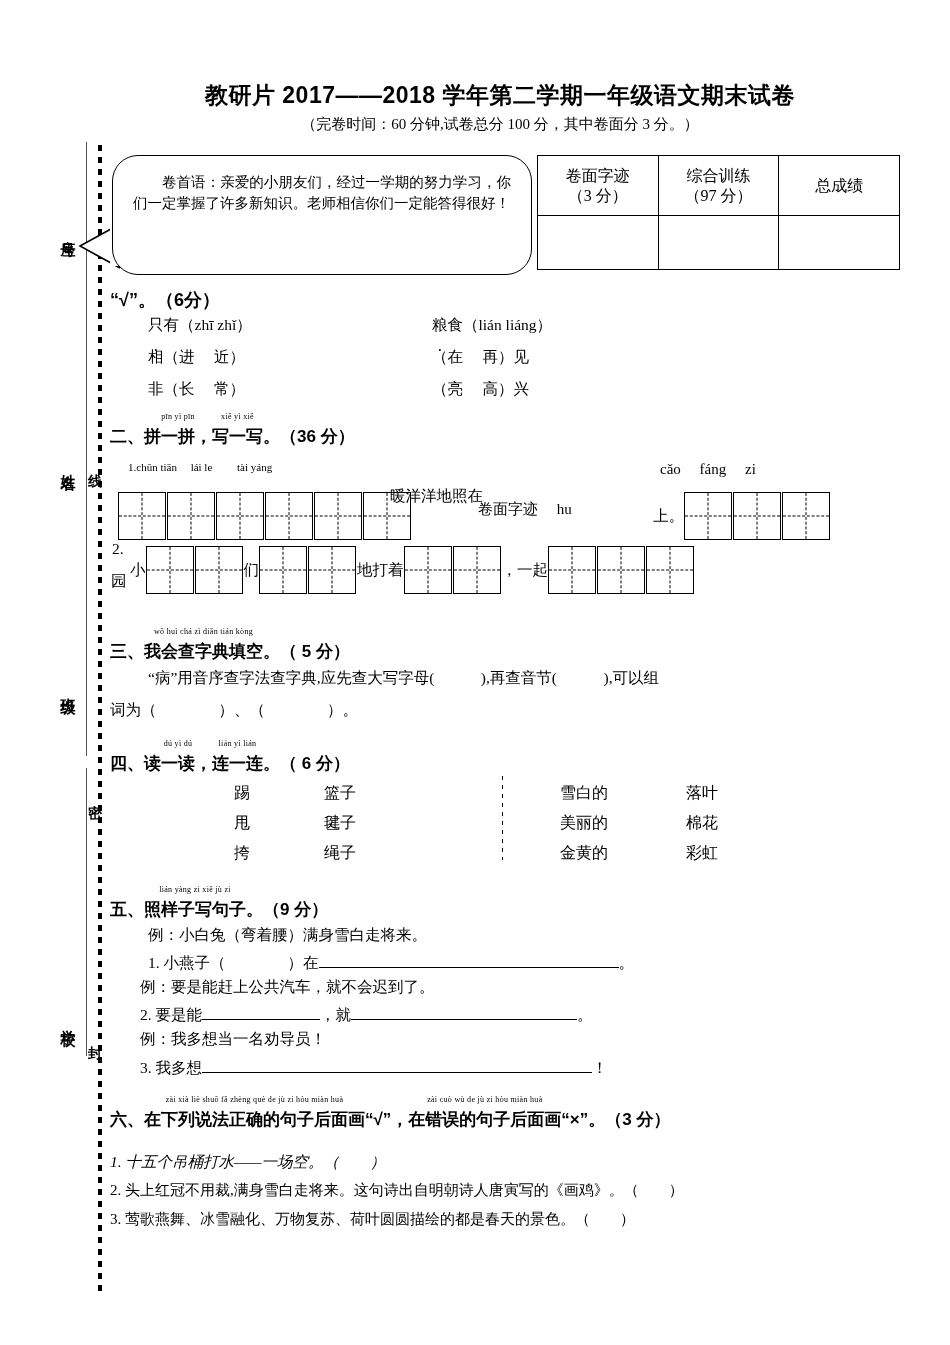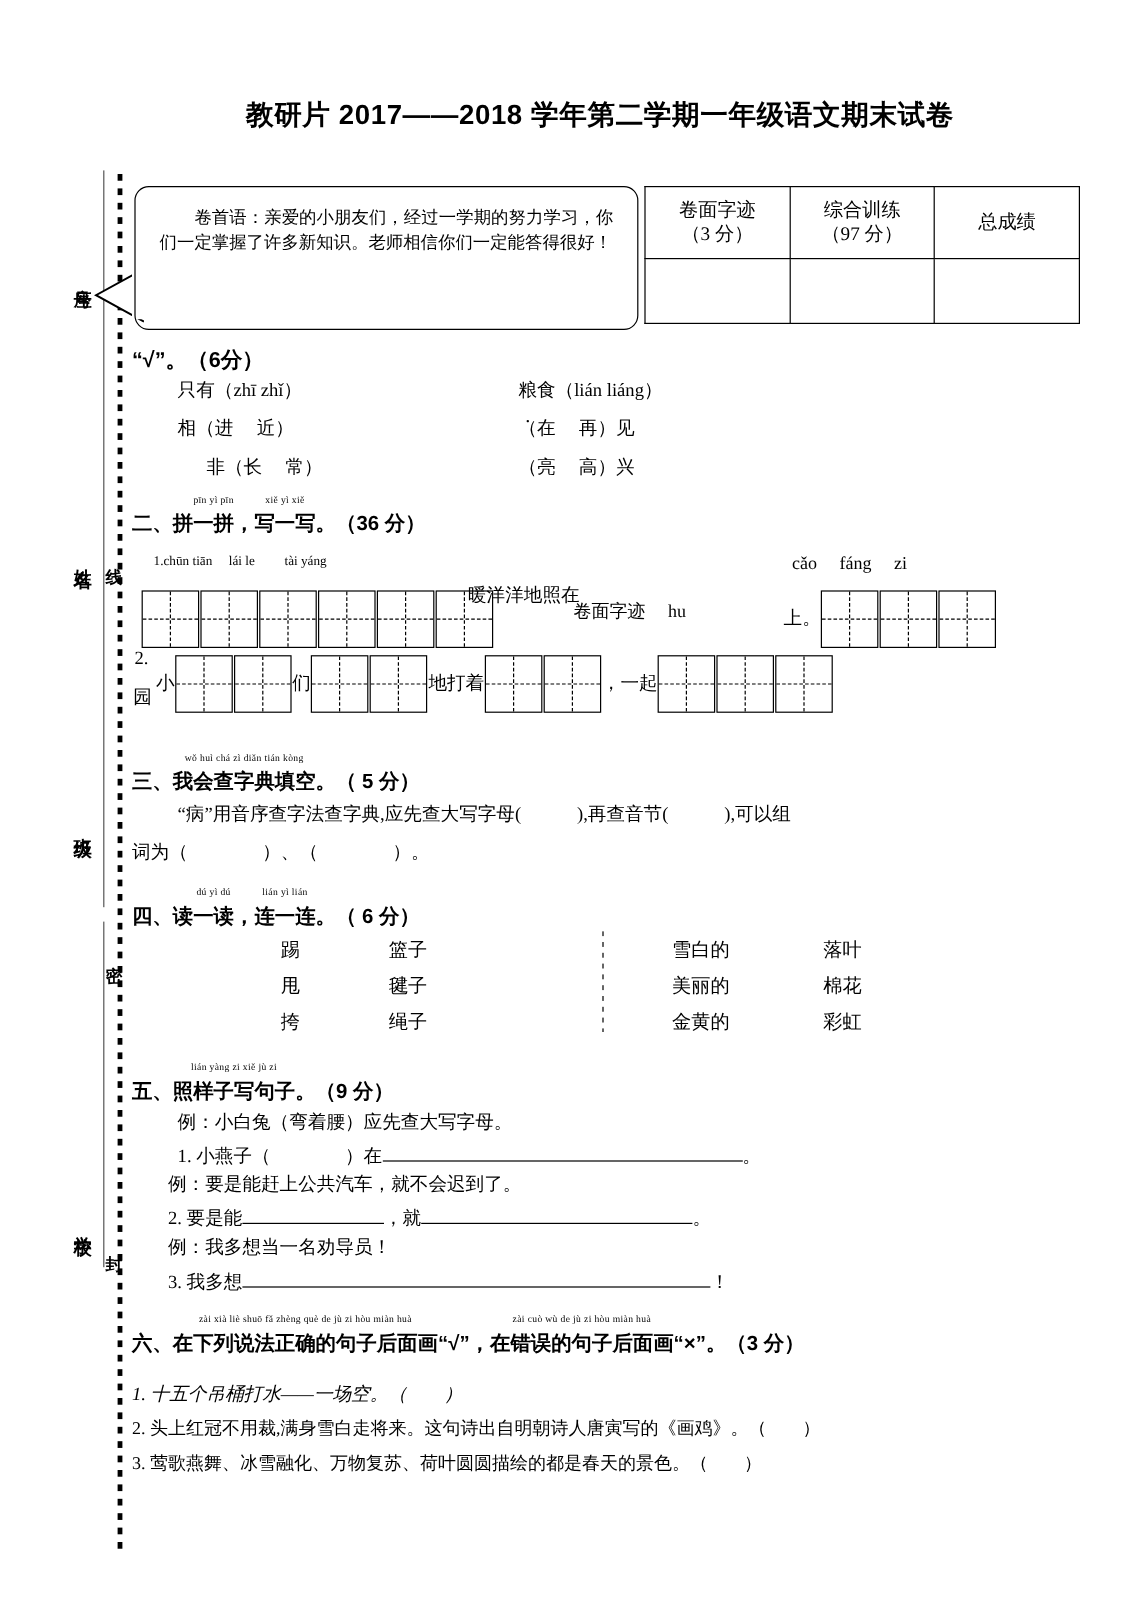--- a/index.html
+++ b/index.html
@@ -51,21 +51,21 @@
     font-weight:bold; font-size:23px; letter-spacing:0.5px;
   }
   #exam-subtitle {
     position:absolute; left:120px; top:115px; width:760px;
     text-align:center; font-size:15px;
   }
 
   
   #preface-bubble {
     position:absolute; left:112px; top:155px; width:420px; height:120px;
-    border:1.6px solid #000; border-radius:12px;
+    border:1.6px solid #000; border-radius:26px;
     padding:16px 20px 10px 20px;
     font-size:14.5px; line-height:1.45; text-align:justify;
   }
   #preface-bubble .indent { text-indent:2em; display:block; }
   #bubble-tail {
     position:absolute; left:78px; top:218px; width:42px; height:52px;
   }
 
   
   #score-table {
@@ -92,21 +92,21 @@
   }
   .body-line { position:absolute; font-size:15.5px; white-space:nowrap; }
   .pin { font-family:"Liberation Serif","DejaVu Serif",serif; font-size:15px; }
 
   
   #s1-head { left:110px; top:288px; font-size:18px; }
   #s1-r1a { left:148px; top:315px; }
   #s1-r1b { left:432px; top:315px; }
   #s1-r2a { left:148px; top:347px; }
   #s1-r2b { left:432px; top:347px; }
-  #s1-r3a { left:148px; top:379px;margin-left:24px; }
+  #s1-r3a { left:148px; top:379px; }
   #s1-r3b { left:432px; top:379px; }
   .dotmark { position:relative; }
   .dotmark::after {
     content:"."; position:absolute; left:50%; bottom:-13px;
     transform:translateX(-50%); font-size:17px; line-height:0;
   }
 
   
   #s2-head { left:110px; top:425px; }
   .tianzi {
@@ -187,20 +187,21 @@
   <div class="vlabel" id="vlabel-seat">座号</div>
   <div class="vlabel" id="vlabel-name">姓名</div>
   <div class="vlabel" id="vlabel-class">班级</div>
   <div class="vlabel" id="vlabel-school">学校</div>
 
   <div class="sealchar" id="sealchar-xian">线</div>
   <div class="sealchar" id="sealchar-mi">密</div>
   <div class="sealchar" id="sealchar-feng">封</div>
 
   <div id="exam-title">教研片 2017——2018 学年第二学期一年级语文期末试卷</div>
+  <div id="exam-subtitle">（完卷时间：60 分钟,试卷总分 100 分，其中卷面分 3 分。）</div>
 
   <svg id="bubble-tail" viewBox="0 0 42 52">
     <path d="M42 6 L2 28 L42 50" fill="#ffffff" stroke="#000000" stroke-width="1.6" stroke-linejoin="miter"></path>
     <rect x="32" y="4" width="12" height="44" fill="#ffffff" stroke="none"></rect>
   </svg>
   <div id="preface-bubble">
     <span class="indent">卷首语：亲爱的小朋友们，经过一学期的努力学习，你们一定掌握了许多新知识。老师相信你们一定能答得很好！</span>
   </div>
 
   <table id="score-table">
@@ -293,21 +294,21 @@
   </div>
   <div class="match-col" id="s4-c4">
     <div>落叶</div>
     <div>棉花</div>
     <div>彩虹</div>
   </div>
 
   <div class="sec-head" id="s5-head">
     <span>五、</span><span class="ruby"><span class="rb-top">lián yàng zi xiě jù zi</span><span>照样子写句子</span></span><span>。（9 分）</span>
   </div>
-  <div class="body-line" id="s5-l1">例：小白兔（弯着腰）应先查大写字母。</div>
+  <div class="body-line" id="s5-l1">例：小白兔（弯着腰）满身雪白走将来。</div>
   <div class="body-line" id="s5-l2">
     <span>1. 小燕子（　　　　）在</span><span class="ul" style="width:300px"></span><span>。</span>
   </div>
   <div class="body-line" id="s5-l3">例：要是能赶上公共汽车，就不会迟到了。</div>
   <div class="body-line" id="s5-l4">
     <span>2. 要是能</span><span class="ul" style="width:118px"></span><span>，就</span><span class="ul" style="width:226px"></span><span>。</span>
   </div>
   <div class="body-line" id="s5-l5">例：我多想当一名劝导员！</div>
   <div class="body-line" id="s5-l6">
     <span>3. 我多想</span><span class="ul" style="width:390px"></span><span>！</span>

